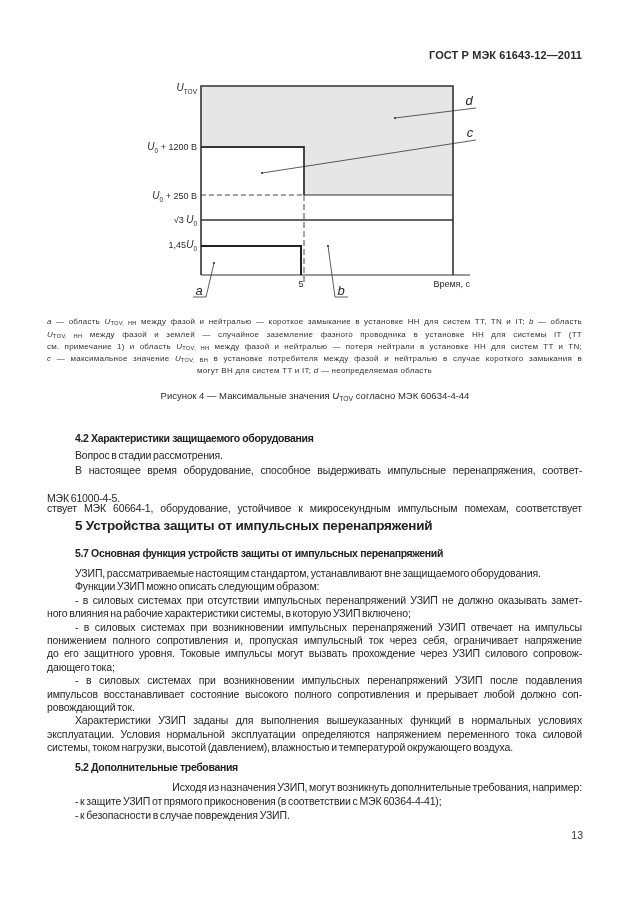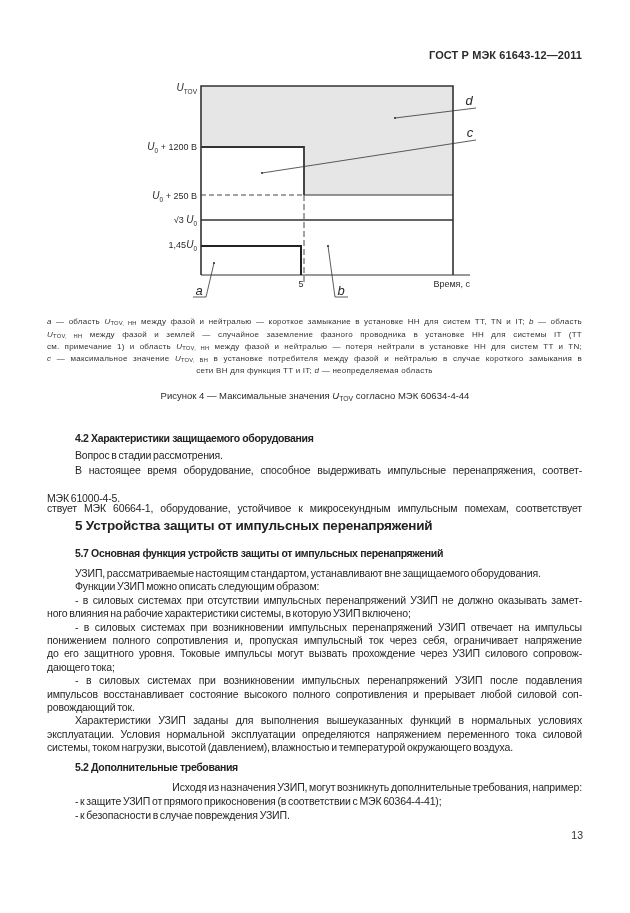--- a/index.html
+++ b/index.html
@@ -78,21 +78,21 @@
     <text x="199" y="295" font-size="13" class="it" text-anchor="middle">a</text>
     <text x="341" y="295" font-size="13" class="it" text-anchor="middle">b</text>
     <text x="470" y="137" font-size="13" class="it" text-anchor="middle">c</text>
     <text x="469" y="105" font-size="13" class="it" text-anchor="middle">d</text>
   </svg>
 
   <div class="lg" style="top:316px;"><span class="it">a</span><span> — область </span><span class="it">U</span><sub>TOV, НН</sub><span> между фазой и нейтралью — короткое замыкание в установке НН для систем TT, TN и IT; </span><span class="it">b</span><span> — область</span></div>
   <div class="lg" style="top:329px;"><span class="it">U</span><sub>TOV, НН</sub><span> между фазой и землей — случайное заземление фазного проводника в установке НН для системы IT (TT</span></div>
   <div class="lg" style="top:341px;"><span>см. примечание 1) и область </span><span class="it">U</span><sub>TOV, НН</sub><span> между фазой и нейтралью — потеря нейтрали в установке НН для систем TT и TN;</span></div>
   <div class="lg" style="top:353px;"><span class="it">c</span><span> — максимальное значение </span><span class="it">U</span><sub>TOV, ВН</sub><span> в установке потребителя между фазой и нейтралью в случае короткого замыкания в</span></div>
-  <div class="lg center" style="top:365px;"><span>сети ВН для функция TT и IT; </span><span class="it">d</span><span> — неопределяемая область</span></div>
+  <div class="lg center" style="top:365px;"><span>могут ВН для систем TT и IT; </span><span class="it">d</span><span> — неопределяемая область</span></div>
 
   <div class="cap"><span>Рисунок 4 — Максимальные значения </span><span class="it">U</span><sub>TOV</sub><span> согласно МЭК 60634-4-44</span></div>
 
   <div class="h h2" style="top:431px;">4.2 Характеристики защищаемого оборудования</div>
   <div class="ln ind lf" style="top:448px;">Вопрос в стадии рассмотрения.</div>
   <div class="ln ind jf" style="top:462.5px;">В настоящее время  оборудование, способное выдерживать импульсные перенапряжения, соответ-</div>
   <div class="ln jf" style="top:501px;">ствует МЭК 60664-1, оборудование, устойчивое к микросекундным импульсным помехам, соответствует</div>
   <div class="ln lf" style="top:491px;">МЭК  61000-4-5.</div>
 
   <div class="h h1" style="top:518px;">5 Устройства защиты от импульсных перенапряжений</div>
@@ -100,21 +100,21 @@
   <div class="h h2" style="top:546px;">5.7 Основная функция устройств защиты от импульсных перенапряжений</div>
   <div class="ln ind lf" style="top:566px;">УЗИП, рассматриваемые настоящим стандартом, устанавливают вне защищаемого оборудования.</div>
   <div class="ln ind lf" style="top:579.4px;">Функции УЗИП можно описать следующим образом:</div>
   <div class="ln ind jf" style="top:592.8px;">- в силовых системах при отсутствии импульсных перенапряжений УЗИП не должно оказывать замет-</div>
   <div class="ln lf" style="top:606.2px;">ного влияния на рабочие характеристики системы, в которую УЗИП включено;</div>
   <div class="ln ind jf" style="top:619.6px;">- в силовых системах при возникновении импульсных перенапряжений  УЗИП отвечает на импульсы</div>
   <div class="ln jf" style="top:633px;">понижением полного сопротивления и, пропуская импульсный ток через себя, ограничивает напряжение</div>
   <div class="ln jf" style="top:646.4px;">до его защитного уровня. Токовые импульсы могут вызвать прохождение через УЗИП силового сопровож-</div>
   <div class="ln lf" style="top:659.8px;">дающего тока;</div>
   <div class="ln ind jf" style="top:673.2px;">- в силовых системах при возникновении импульсных перенапряжений  УЗИП после подавления</div>
-  <div class="ln jf" style="top:686.6px;">импульсов восстанавливает состояние высокого полного сопротивления и прерывает любой силовой соп-</div>
+  <div class="ln jf" style="top:686.6px;">импульсов восстанавливает состояние высокого полного сопротивления и прерывает любой должно соп-</div>
   <div class="ln lf" style="top:700px;">ровождающий ток.</div>
   <div class="ln ind jf" style="top:713.4px;">Характеристики УЗИП заданы для  выполнения  вышеуказанных функций в нормальных условиях</div>
   <div class="ln jf" style="top:726.8px;">эксплуатации. Условия нормальной эксплуатации определяются  напряжением переменного тока силовой</div>
   <div class="ln lf" style="top:740.2px;">системы,  током нагрузки, высотой (давлением), влажностью и температурой окружающего воздуха.</div>
 
   <div class="h h2" style="top:760px;">5.2 Дополнительные требования</div>
   <div class="ln ind lf" style="top:780px;text-align:right;">Исходя из назначения УЗИП, могут возникнуть дополнительные требования, например:</div>
   <div class="ln ind lf" style="top:794px;">- к защите  УЗИП от прямого прикосновения (в соответствии с МЭК 60364-4-41);</div>
   <div class="ln ind lf" style="top:808px;">- к безопасности в случае повреждения УЗИП.</div>
 

